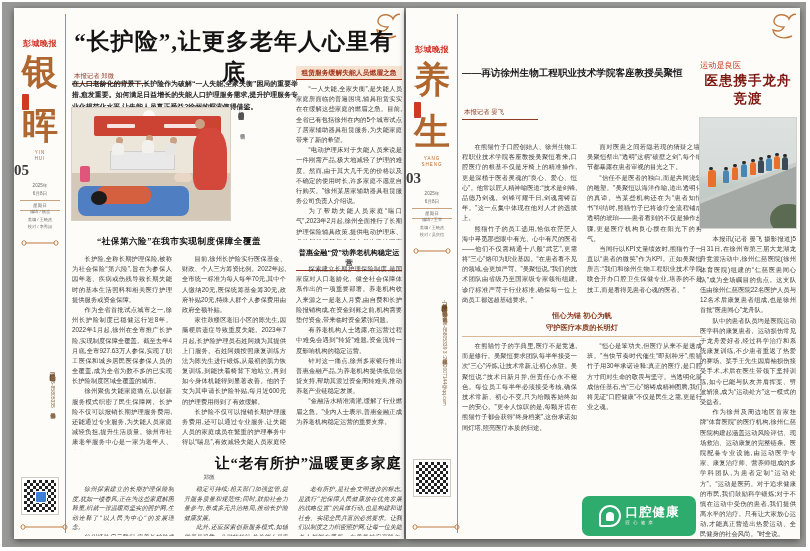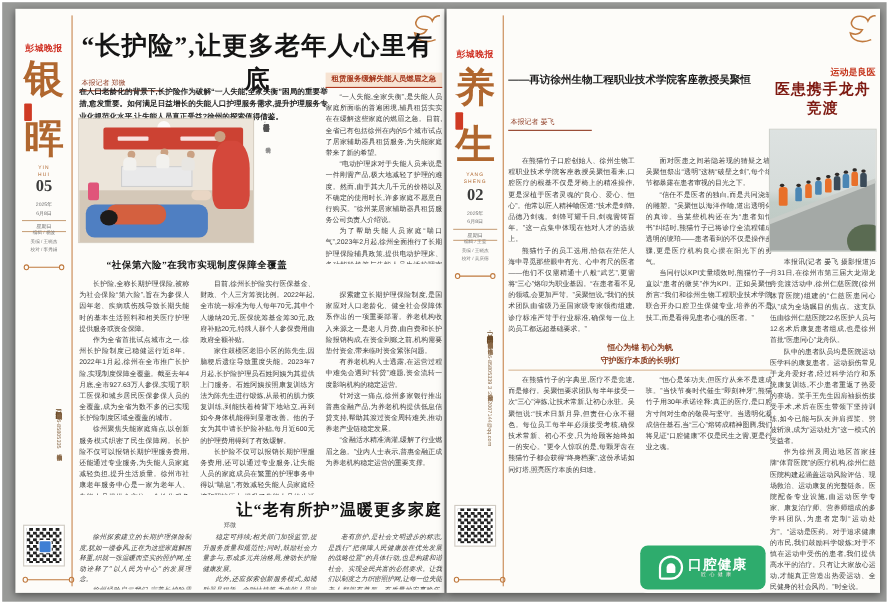--- a/index.html
+++ b/index.html
@@ -10,21 +10,21 @@
   .page-right{left:404px;width:394px;}
   
   .sidebar{position:absolute;left:0;top:0;width:52px;height:100%;}
   .sidebar .rule{position:absolute;right:0;top:6px;bottom:6px;width:1px;background:#c8854f;}
   .masthead{position:absolute;left:0;width:52px;text-align:center;color:#cf2e21;font-weight:bold;font-size:8px;
             font-family:"Liberation Serif",serif;letter-spacing:.5px;}
   .art-char{position:absolute;left:4px;width:44px;text-align:center;color:#b0672f;font-weight:bold;
             font-family:"Liberation Serif","DejaVu Serif",serif;font-size:36px;line-height:1;}
   .seal{position:absolute;left:8px;width:7px;height:16px;background:#cf3a24;border-radius:1px;}
   .pinyin{position:absolute;left:0;width:52px;text-align:center;color:#b0672f;font-size:4.5px;white-space:pre-line;line-height:1.3;letter-spacing:1px;}
-  .pageno{position:absolute;left:0;width:52px;text-align:center;color:#3c3c3c;font-weight:bold;font-size:15px;font-family:"Liberation Serif",serif;}
+  .pageno{position:absolute;left:0;width:52px;color:#3c3c3c;font-weight:bold;font-size:15px;font-family:"Liberation Serif",serif;}
   .dateblock{position:absolute;left:6px;width:40px;text-align:center;color:#6b6b6b;font-size:4.6px;line-height:1.7;}
   .dateblock .wk{display:block;border-top:1px solid #c9a47f;border-bottom:1px solid #c9a47f;margin-top:2px;padding:1px 0;}
   .staff{position:absolute;left:6px;width:40px;text-align:center;color:#777;font-size:4.2px;line-height:1.8;}
   .join{position:absolute;writing-mode:vertical-rl;color:#8a6a4a;font-size:5px;line-height:1.9;}
   .join .jt{font-weight:bold;color:#6b4a28;font-size:5.6px;}
   .qr{position:absolute;width:32px;height:32px;background:repeating-conic-gradient(#222 0% 25%, #fff 0% 50%) 0 0/6px 6px;border:2px solid #fff;outline:1px solid #cfcac2;}
   .qr .chip{position:absolute;left:11px;top:11px;width:10px;height:10px;background:#3f7fd4;border:1.5px solid #fff;border-radius:2px;}
   
   .bt{font-size:6.3px;line-height:1.62;text-align:justify;color:#3b3b3b;overflow:hidden;}
   .bt p{margin:0;text-indent:2em;}
@@ -54,33 +54,33 @@
   .a2head{position:absolute;text-align:right;font-family:"Liberation Serif",serif;font-weight:bold;color:#111;font-size:14.5px;letter-spacing:1px;}
   .a2by{position:absolute;text-align:center;width:100%;font-size:5.6px;color:#555;}
   .a2col{font-size:6px;line-height:1.6;text-align:justify;overflow:hidden;}
   .a2col p{margin:0;text-indent:2em;}
   
   .deck{position:absolute;font-weight:bold;color:#1b1b1b;font-size:9.6px;line-height:1.55;font-family:Liberation Sans, sans-serif;}
   .rintro{position:absolute;font-size:6.9px;line-height:1.7;text-align:justify;}
   .twocol{position:absolute;column-count:2;column-gap:10px;}
   .subhead{column-span:all;text-align:center;color:#8a3c1e;font-weight:bold;font-size:7.2px;line-height:1.6;
            border-bottom:1px solid #d8b897;padding-bottom:3px;margin:5px 0 4px;}
-  .kicker{position:absolute;text-align:right;color:#c5341b;font-weight:bold;font-size:8.2px;}
+  .kicker{position:absolute;text-align:left;color:#c5341b;font-weight:normal;font-size:8.2px;}
   .dheadline{position:absolute;text-align:center;color:#7e1a12;font-weight:bold;font-size:13.5px;font-family:"Liberation Serif",serif;letter-spacing:1px;}
   .photo2{position:absolute;background:linear-gradient(#dde2e1 0%,#d6dcda 50%,#c2cdc8 60%,#bcc7c2 100%);overflow:hidden;outline:1px solid #cfd2cd;}
   .photo2 .dock{position:absolute;inset:0;background:#a4a9a6;clip-path:polygon(0 100%,0 76%,100% 42%,100% 100%);}
   .photo2 .dockedge{position:absolute;inset:0;background:#c9cdc9;clip-path:polygon(0 78%,0 74%,100% 40%,100% 44%);}
   .photo2 .green{position:absolute;right:-8px;bottom:-6px;width:34px;height:30px;background:#5a6b52;border-radius:50% 40% 10% 50%;}
   .photo2 .p{position:absolute;width:6px;height:13px;border-radius:3px 3px 1px 1px;}
   .photo2 .p::before{content:"";position:absolute;left:1.2px;top:-3.4px;width:3.6px;height:3.6px;border-radius:50%;background:#2e2a28;}
   .po{background:#e8702a;} .pb{background:#4a86b4;} .pd{background:#3a4a58;}
   .logo{position:absolute;background:#2eac6d;border-radius:7px;box-shadow:0 0 0 3px #fdfcf9;display:flex;align-items:center;justify-content:center;gap:5px;}
   .logo .ring{width:18px;height:18px;border:2px solid #fff;border-radius:50% 50% 50% 10%;display:flex;align-items:center;justify-content:center;}
   .logo .tooth{width:8px;height:9px;background:#fff;border-radius:4px 4px 1px 1px;}
-  .logo .ltxt{color:#fff;font-weight:bold;font-size:12.5px;font-family:Liberation Sans, sans-serif;letter-spacing:1px;line-height:1.1;text-align:center;}
+  .logo .ltxt{color:#fff;font-weight:bold;font-size:12.5px;font-family:Liberation Mono, monospace;letter-spacing:1px;line-height:1.1;}
   .logo .tag{display:block;font-size:4.6px;font-weight:normal;letter-spacing:3px;color:#ffe9ec;}
   svg.decor{position:absolute;}
 </style>
 </head>
 <body>
 
 <div class="canvas">
 
   <div class="page page-left">
     <svg class="decor" style="right:4px;top:4px" width="44" height="30" viewBox="0 0 44 30">
@@ -154,20 +154,21 @@
       <span class="credit">受访者供图</span>
     </div>
 
     <div class="secbar" style="left:282px;top:58px;width:106px">租赁服务缓解失能人员燃眉之急</div>
     <div class="bt" style="position:absolute;left:282px;top:76px;width:106px;height:156px">
       <p>“一人失能,全家失衡”,是失能人员家庭所面临的普遍困境,辅具租赁实实在在缓解这些家庭的燃眉之急。目前,全省已有包括徐州在内的5个城市试点了居家辅助器具租赁服务,为失能家庭带来了新的希望。</p>
       <p>“电动护理床对于失能人员来说是一件刚需产品,极大地减轻了护理的难度。然而,由于其大几千元的价格以及不确定的使用时长,许多家庭不愿意自行购买。”徐州某居家辅助器具租赁服务公司负责人介绍说。</p>
       <p>为了帮助失能人员家庭“喘口气”,2023年2月起,徐州全面推行了长期护理保险辅具政策,提供电动护理床、多功能轮椅等与失能人员生活护理密切相关的11类专用辅具租赁服务。目前,全市已有2000多个失能人员家庭受益。</p>
 
     </div>
+    <div class="sec3title" style="left:282px;top:240px;width:106px">普惠金融“贷”动养老机构稳定运营</div>
     <div class="bt" style="position:absolute;left:282px;top:256px;width:106px;height:184px">
       <p>探索建立长期护理保险制度,是国家应对人口老龄化、健全社会保障体系作出的一项重要部署。养老机构收入来源之一是老人月费,由自费和长护险报销构成,在资金到账之前,机构需要垫付资金,带来临时资金紧张问题。</p>
       <p>有养老机构人士透露,在运营过程中难免会遇到“转贷”难题,资金流转一度影响机构的稳定运营。</p>
       <p>针对这一痛点,徐州多家银行推出普惠金融产品,为养老机构提供低息信贷支持,帮助其渡过资金周转难关,推动养老产业链稳定发展。</p>
       <p>“金融活水精准滴灌,缓解了行业燃眉之急。”业内人士表示,普惠金融正成为养老机构稳定运营的重要支撑。</p>
     </div>
 
     <div class="sec1title" style="left:58px;top:228px;width:214px">“社保第六险”在我市实现制度保障全覆盖</div>
     <div class="bt" style="position:absolute;left:58px;top:246px;width:100px;height:196px">
       <p>长护险,全称长期护理保险,被称为社会保险“第六险”,旨在为参保人因年老、疾病或伤残导致长期失能时的基本生活照料和相关医疗护理提供服务或资金保障。</p>
@@ -201,21 +202,21 @@
     </svg>
 
     <div class="sidebar">
       <div class="rule"></div>
       <div class="masthead" style="top:36px">彭城晚报</div>
       <div class="art-char" style="top:54px">养</div>
       <div class="seal" style="top:94px"></div>
       <div class="art-char" style="top:106px">生</div>
       <div class="pinyin" style="top:148px">YANG
 SHENG</div>
-      <div class="pageno" style="top:162px">02</div>
+      <div class="pageno" style="top:162px">03</div>
       <div class="dateblock" style="top:182px">
         <span>2025年</span><br>
         <span>6月8日</span>
         <span class="wk">星期日</span>
       </div>
       <div class="staff" style="top:208px">
         <div>编辑 / 王莹</div>
         <div>美编 / 王晓杰</div>
         <div>校对 / 吴庆德</div>
       </div>

